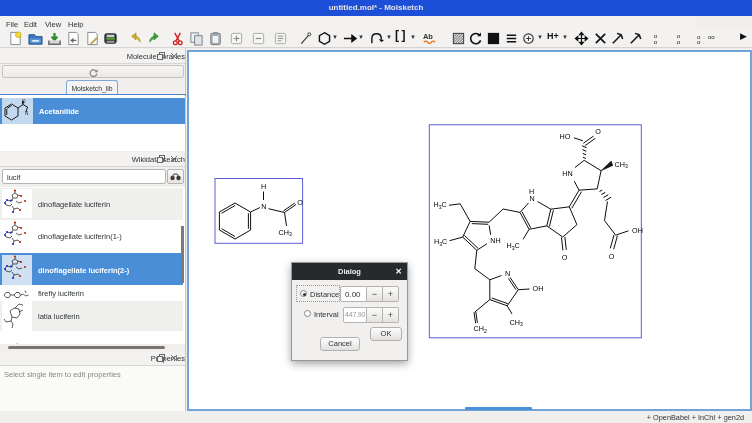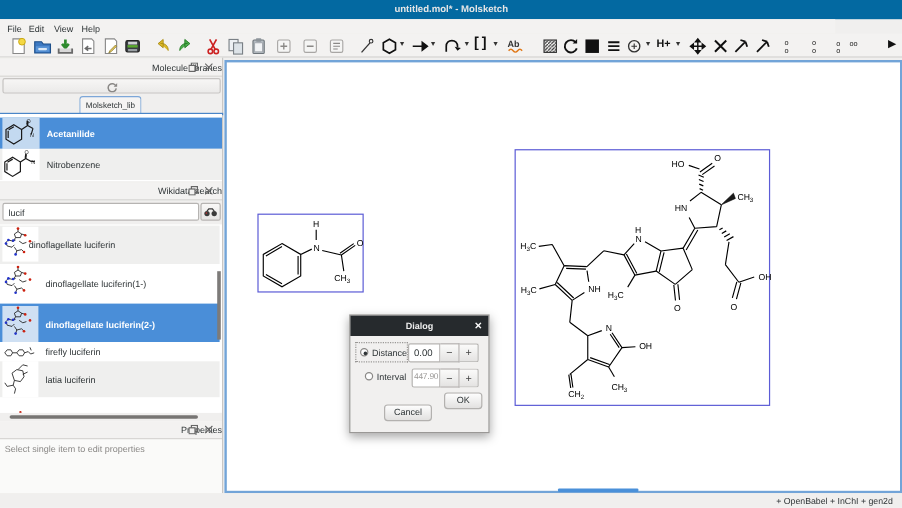--- a/index.html
+++ b/index.html
@@ -1,18 +1,18 @@
 <!DOCTYPE html>
 <html><head>
 <meta charset="utf-8">
 <style>
 * { margin:0; padding:0; box-sizing:border-box; }
 html,body { width:752px; height:423px; overflow:hidden; font-family:"Liberation Sans",sans-serif; background:#f0efee; }
 .abs { position:absolute; }
-#titlebar { position:absolute; left:0; top:0; width:752px; height:16px; background:#0369a1; color:#e6e6e6; font-size:8px; font-weight:bold; text-align:center; line-height:16px; }
+#titlebar { position:absolute; left:0; top:0; width:752px; height:16px; background:#1d4ed8; color:#e6e6e6; font-size:8px; font-weight:bold; text-align:center; line-height:16px; }
 #menubar { position:absolute; left:0; top:16px; width:696px; height:12px; background:#f3f2f1; font-size:7.5px; color:#2e3436;text-align:center; }
 #menubar span { position:absolute; top:3.5px; }
 #toolbar { position:absolute; left:0; top:28px; width:752px; height:20px; background:#f3f2f1; border-bottom:1px solid #d5d3d1; }
 .ticon { position:absolute; top:3px; width:15px; height:15px; }
 #dock { position:absolute; left:0; top:48px; width:186px; height:363px; background:#f0efee; border-right:1px solid #c9c7c5; }
 .phead { position:relative; height:15px; background:#f3f2f1; border-bottom:1px solid #d8d6d4; font-size:7.5px; color:#2e3436; padding:3px 0 0 7px;text-align:right; }
 #canvas { position:absolute; left:187px; top:50px; width:565px; height:361px; background:#fff; border:2px solid #72a4d8; }
 #statusbar { position:absolute; left:0; top:411px; width:752px; height:12px; background:#f0efee; font-size:7px; color:#2e3436; }
 #statusbar div { position:absolute; right:8px; top:2px; font-size:7.3px; }
 .row { position:absolute; left:1px; width:184px; }
@@ -203,32 +203,20 @@
         <svg width="31" height="26" viewBox="0 0 31 26">
           <g stroke="#1a1a1a" stroke-width="1" fill="none">
             <path d="M3 10l6.5-4 6.5 4v8l-6.5 4L3 18zM4.8 11v6M5.2 10.2l4.4-2.6M16 10l5-3.5M21 6.5l4.5 2.5M21 6.5l0.5-3.5M25.5 9l-1.5 5M20.3 5.9l0.5-3.3"></path>
           </g>
           <text x="20" y="4.5" font-size="4.5" fill="#1a1a1a">O</text>
           <text x="23" y="16.5" font-size="4.5" fill="#1a1a1a">N</text>
         </svg>
       </div>
       <div class="rlabel" style="left:39px;top:9px;color:#fff;font-weight:bold;">Acetanilide</div>
     </div>
-    <div class="row" style="top:29px;height:26px;background:#efefee;left:0;width:185px;">
-      <div class="thumb" style="top:0px;width:31px;height:26px;background:#fff;">
-        <svg width="31" height="26" viewBox="0 0 31 26">
-          <g stroke="#1a1a1a" stroke-width="1" fill="none">
-            <path d="M2 11l6.5-4 6.5 4v8l-6.5 4L2 19zM3.8 12v6M4.2 11.2l4.4-2.6M15 11l4.5-3M19.5 8l4.5 2.5M19.5 8l0.5-3.5M19 7.6l0.5-3.3M24 10.5h3"></path>
-          </g>
-          <text x="18.5" y="4" font-size="4.5" fill="#1a1a1a">O</text>
-          <text x="24" y="12.5" font-size="4.5" fill="#1a1a1a">N</text>
-        </svg>
-      </div>
-      <div class="rlabel" style="left:39px;top:9px;">Nitrobenzene</div>
-    </div>
   </div>
 
   <div class="abs" style="left:0;top:104px;width:185px;height:15px;">
     <div class="phead" style="height:15px;">Wikidata search
       <svg class="abs" style="left:157px;top:3px" width="8" height="8" viewBox="0 0 8 8">
           <rect x="2.5" y="0.5" width="5" height="5" fill="none" stroke="#666"></rect>
           <rect x="0.5" y="2.5" width="5" height="5" fill="#f3f2f1" stroke="#666"></rect>
         </svg>
       <svg class="abs" style="left:170px;top:3px" width="8" height="8" viewBox="0 0 8 8">
           <path d="M1 1l6 6M7 1L1 7" stroke="#666" stroke-width="0.9"></path>
@@ -259,21 +247,21 @@
               <circle cx="18" cy="21" r="1.1"></circle>
             </g>
           <g fill="#23c">
               <circle cx="9" cy="11.5" r="1.1"></circle>
               <circle cx="5" cy="11" r="1.1"></circle>
               <circle cx="3" cy="14" r="1.1"></circle>
               <circle cx="11" cy="23" r="1.1"></circle>
             </g>
         </svg>
       </div>
-      <div class="rlabel" style="left:24px;top:12px;">dinoflagellate luciferin</div>
+      <div class="rlabel" style="left:38px;top:12px;">dinoflagellate luciferin</div>
     </div>
     <div class="row" style="top:33px;height:33px;background:#fff;left:0;width:183px;">
       <div class="thumb" style="top:1px;width:30px;height:30px;background:#fff;">
         <svg width="30" height="29" viewBox="0 0 30 29">
           <g stroke="#1a1a1a" stroke-width="0.7" fill="none">
               <path d="M10 6l3-2 3 2-1 3h-4zM13 4V1M16 6l3 1M11 9l-2 3-4-1-2 2 1 3 4 1 2-2M10 17l2 3-1 3M12 20l4-1 2 2M8 12l3-1M14 12l3 2 3-1"></path>
             </g>
           <g fill="#c21">
               <circle cx="13" cy="1.5" r="1.1"></circle>
               <circle cx="19" cy="7" r="1.1"></circle>

